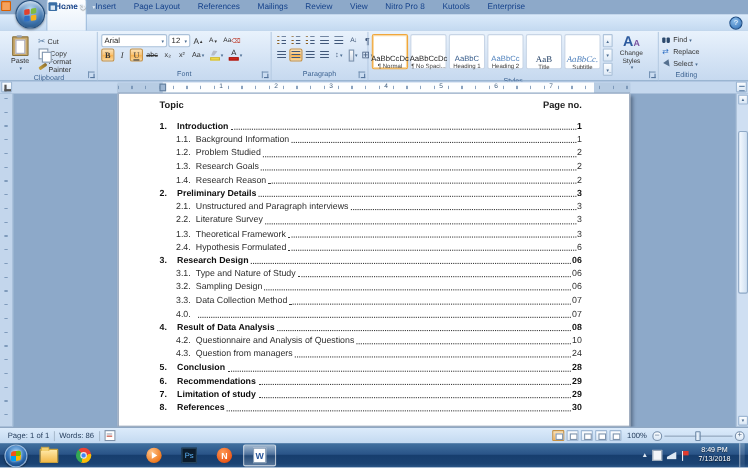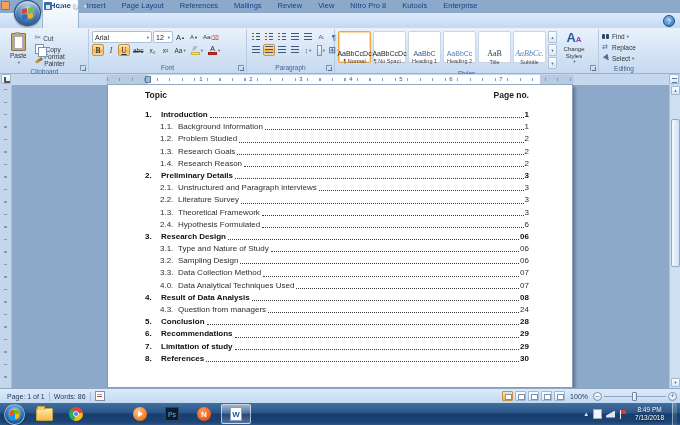--- a/index.html
+++ b/index.html
@@ -580,29 +580,34 @@
     <span class="toc-page">06</span>
   </div>
           <div class="toc-row sub">
     <span class="toc-num">3.3.</span>
     <span class="toc-text">Data Collection Method</span>
     <span class="toc-leader"></span>
     <span class="toc-page">07</span>
   </div>
           <div class="toc-row sub">
     <span class="toc-num">4.0.</span>
-    <span class="toc-text">Data Analytical Techniques Used</span>
     <span class="toc-leader"></span>
     <span class="toc-page">07</span>
   </div>
           <div class="toc-row bold">
     <span class="toc-num">4.</span>
     <span class="toc-text">Result of Data Analysis</span>
     <span class="toc-leader"></span>
     <span class="toc-page">08</span>
+  </div>
+          <div class="toc-row sub">
+    <span class="toc-num">4.2.</span>
+    <span class="toc-text">Questionnaire and Analysis of Questions</span>
+    <span class="toc-leader"></span>
+    <span class="toc-page">10</span>
   </div>
           <div class="toc-row sub">
     <span class="toc-num">4.3.</span>
     <span class="toc-text">Question from managers</span>
     <span class="toc-leader"></span>
     <span class="toc-page">24</span>
   </div>
           <div class="toc-row bold">
     <span class="toc-num">5.</span>
     <span class="toc-text">Conclusion</span>

